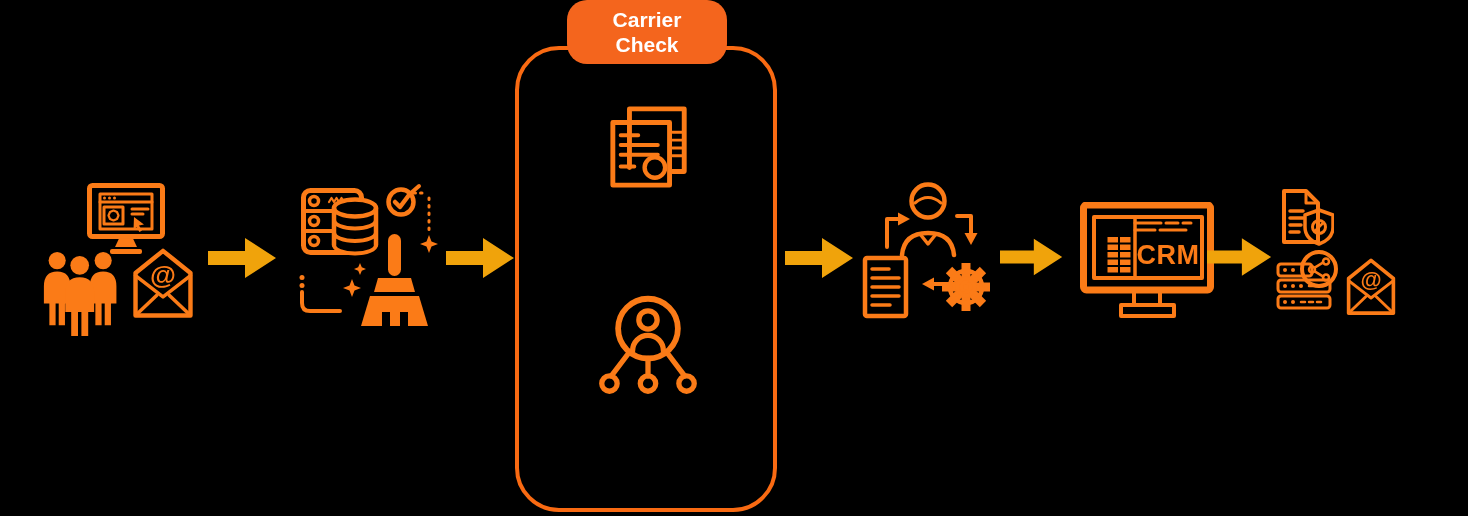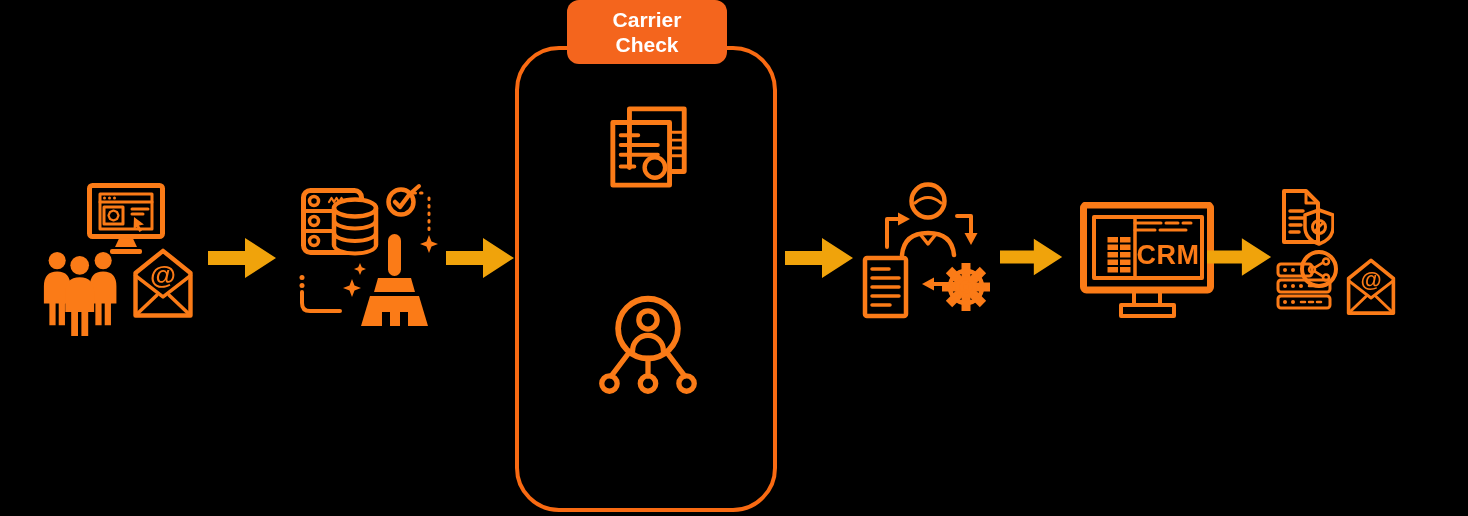--- a/index.html
+++ b/index.html
@@ -27,21 +27,21 @@
   .pos-email1    {left:131px; top:242px; width:64px;  height:78px}
   .pos-arrow1    {left:208px; top:235px; width:70px;  height:46px}
   .pos-serverdb  {left:301px; top:188px; width:80px;  height:78px}
   .pos-check     {left:386px; top:183px; width:36px;  height:36px}
   .pos-dots      {left:412px; top:186px; width:30px;  height:72px}
   .pos-broom     {left:352px; top:232px; width:84px;  height:96px}
   .pos-sparkles  {left:342px; top:262px; width:26px;  height:38px}
   .pos-dotl      {left:298px; top:274px; width:48px;  height:44px}
   .pos-arrow2    {left:446px; top:235px; width:70px;  height:46px}
   .pos-box       {left:515px; top:46px;  width:262px; height:466px; border:4px solid var(--box); border-radius:44px}
-  .pos-label     {left:567px; top:0;     width:160px; height:64px; background:var(--lab); border-radius:12px;
+  .pos-label     {left:567px; top:0;     width:160px; height:64px; background:var(--lab); border-radius:20px;
                   display:flex;align-items:center;justify-content:center}
   .pos-label span{max-width:104px;text-align:center;color:var(--labtxt);font-size:21px;line-height:25px;font-weight:700}
   .pos-docs      {left:606px; top:103px; width:88px;  height:88px}
   .pos-network   {left:595px; top:289px; width:106px; height:112px}
   .pos-arrow3    {left:785px; top:235px; width:70px;  height:46px}
   .pos-cycle     {left:858px; top:171px; width:140px; height:150px}
   .pos-arrow4    {left:1000px;top:234px; width:64px;  height:46px}
   .pos-crm       {left:1070px;top:202px; width:154px; height:118px}
   .pos-arrow5    {left:1207px;top:234px; width:66px;  height:46px}
   .pos-docshield {left:1280px;top:188px; width:54px;  height:58px}

